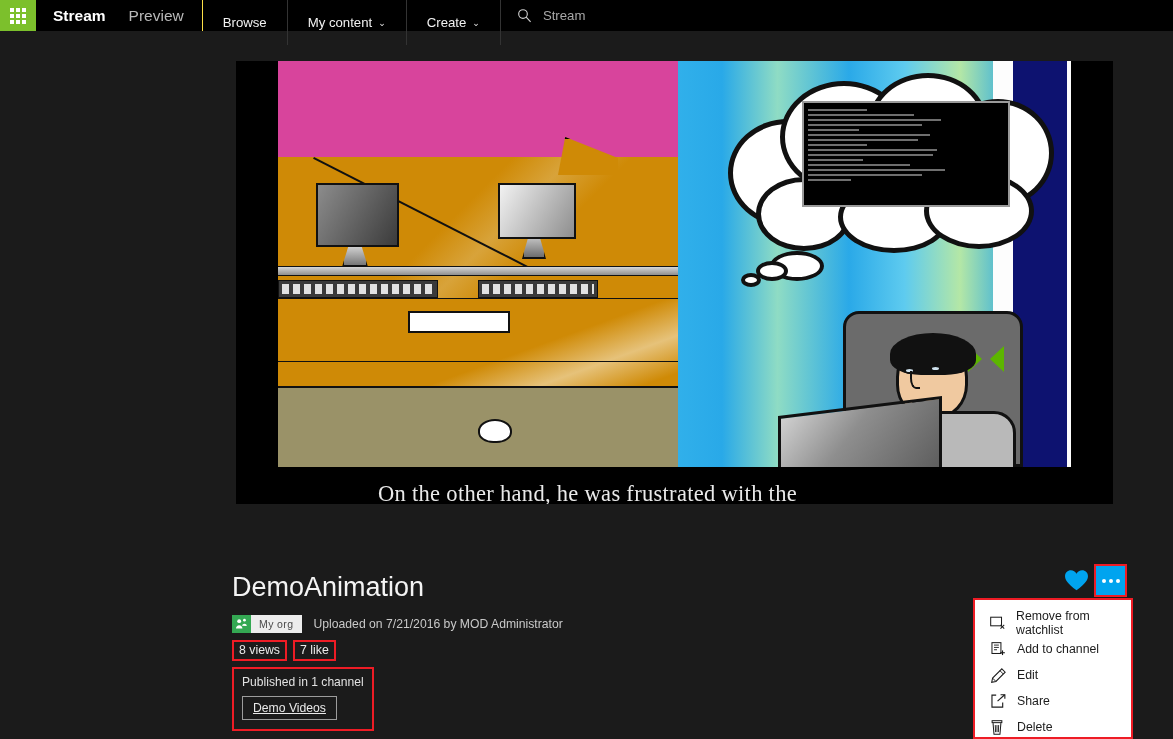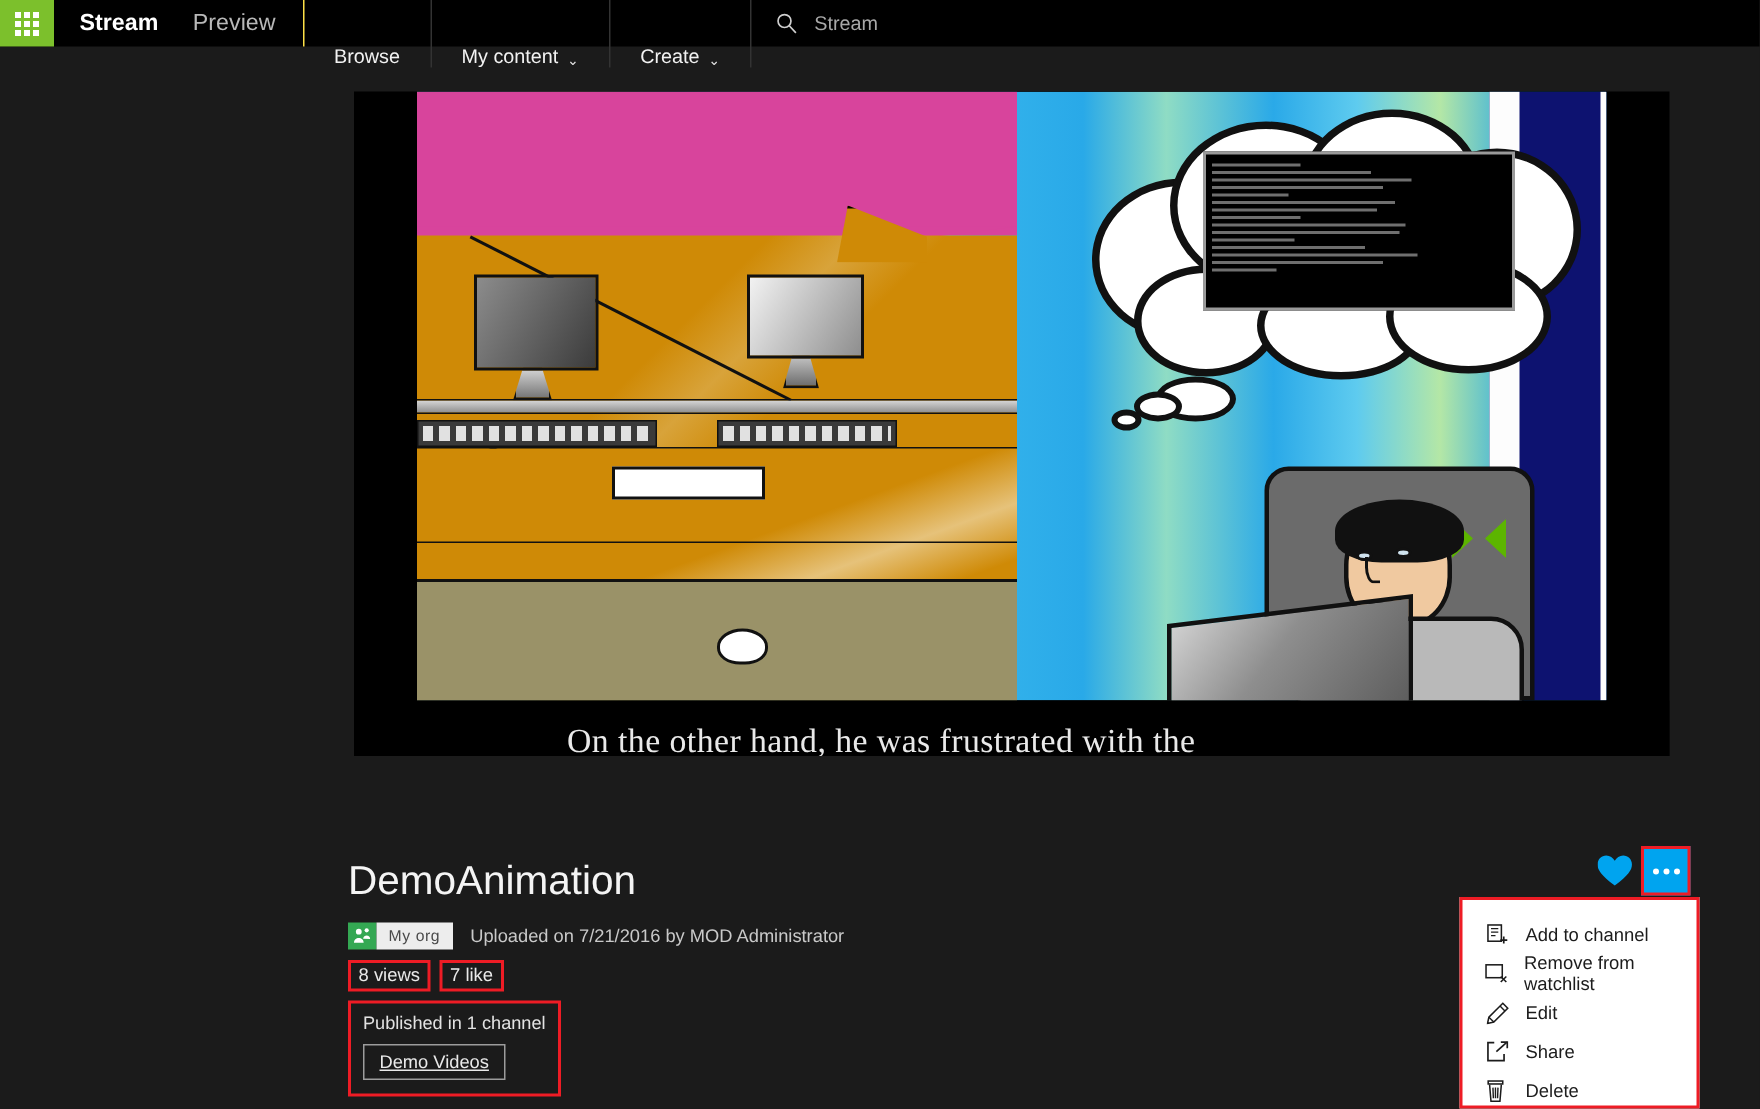--- a/index.html
+++ b/index.html
@@ -38,21 +38,21 @@
     font-size: 15.5px;
     color: #ffffff;
     border-right: 1px solid #fde047;
     white-space: nowrap;
     gap: 17px;
   }
   .brand b { font-weight: bold; color: #ffffff; }
   .brand span.prev { font-weight: normal; color: #b8b8b8; margin-left: 6px; }
 
   .navitem {
-    display: flex; align-items: flex-end;
+    display: flex; align-items: center;
     padding: 0 20px;
     font-size: 13.2px;
     color: #f2f2f2;
     white-space: nowrap;
     border-right: 1px solid #333;
     height: 45px;
   }
   .navitem .chev { margin-left: 6px; font-size: 9px; color: #e8e8e8; }
   .searchbox {
     display: flex; align-items: center;
@@ -506,40 +506,40 @@
 <div class="morebtn">
   <i></i>
   <i></i>
   <i></i>
 </div>
 
 <div class="ctxmenu">
   <div class="ctxitem">
     <span class="ic">
       <svg width="15" height="14" viewBox="0 0 16 15">
+        <rect x="0.7" y="1.3" width="11.6" height="9.2" fill="none" stroke="#1c1c1c" stroke-width="1.1"></rect>
+        <line x1="11.2" y1="9.6" x2="15.2" y2="13.6" stroke="#1c1c1c" stroke-width="1.1"></line>
+        <line x1="15.2" y1="9.6" x2="11.2" y2="13.6" stroke="#1c1c1c" stroke-width="1.1"></line>
+      </svg>
+    </span>
+    <span>Remove from watchlist</span>
+  </div>
+
+  <div class="ctxitem">
+    <span class="ic">
+      <svg width="15" height="14" viewBox="0 0 16 15">
         <rect x="1" y="0.7" width="9.6" height="11.6" fill="none" stroke="#1c1c1c" stroke-width="1.1"></rect>
         <line x1="3.2" y1="3.3" x2="8.4" y2="3.3" stroke="#1c1c1c" stroke-width="1"></line>
         <line x1="3.2" y1="5.8" x2="8.4" y2="5.8" stroke="#1c1c1c" stroke-width="1"></line>
         <line x1="3.2" y1="8.3" x2="6.4" y2="8.3" stroke="#1c1c1c" stroke-width="1"></line>
         <line x1="12.3" y1="9" x2="12.3" y2="14" stroke="#1c1c1c" stroke-width="1.2"></line>
         <line x1="9.8" y1="11.5" x2="14.8" y2="11.5" stroke="#1c1c1c" stroke-width="1.2"></line>
       </svg>
     </span>
     <span>Add to channel</span>
-  </div>
-
-  <div class="ctxitem">
-    <span class="ic">
-      <svg width="15" height="14" viewBox="0 0 16 15">
-        <rect x="0.7" y="1.3" width="11.6" height="9.2" fill="none" stroke="#1c1c1c" stroke-width="1.1"></rect>
-        <line x1="11.2" y1="9.6" x2="15.2" y2="13.6" stroke="#1c1c1c" stroke-width="1.1"></line>
-        <line x1="15.2" y1="9.6" x2="11.2" y2="13.6" stroke="#1c1c1c" stroke-width="1.1"></line>
-      </svg>
-    </span>
-    <span>Remove from watchlist</span>
   </div>
 
   <div class="ctxitem">
     <span class="ic">
       <svg width="15" height="15" viewBox="0 0 16 16">
         <path d="M11.6 0.9 L15.1 4.4 L5.2 14.3 L0.7 15.3 L1.7 10.8 Z" fill="none" stroke="#1c1c1c" stroke-width="1.1"></path>
         <line x1="9.6" y1="2.9" x2="13.1" y2="6.4" stroke="#1c1c1c" stroke-width="1"></line>
         <line x1="1.7" y1="10.8" x2="5.2" y2="14.3" stroke="#1c1c1c" stroke-width="1"></line>
       </svg>
     </span>

